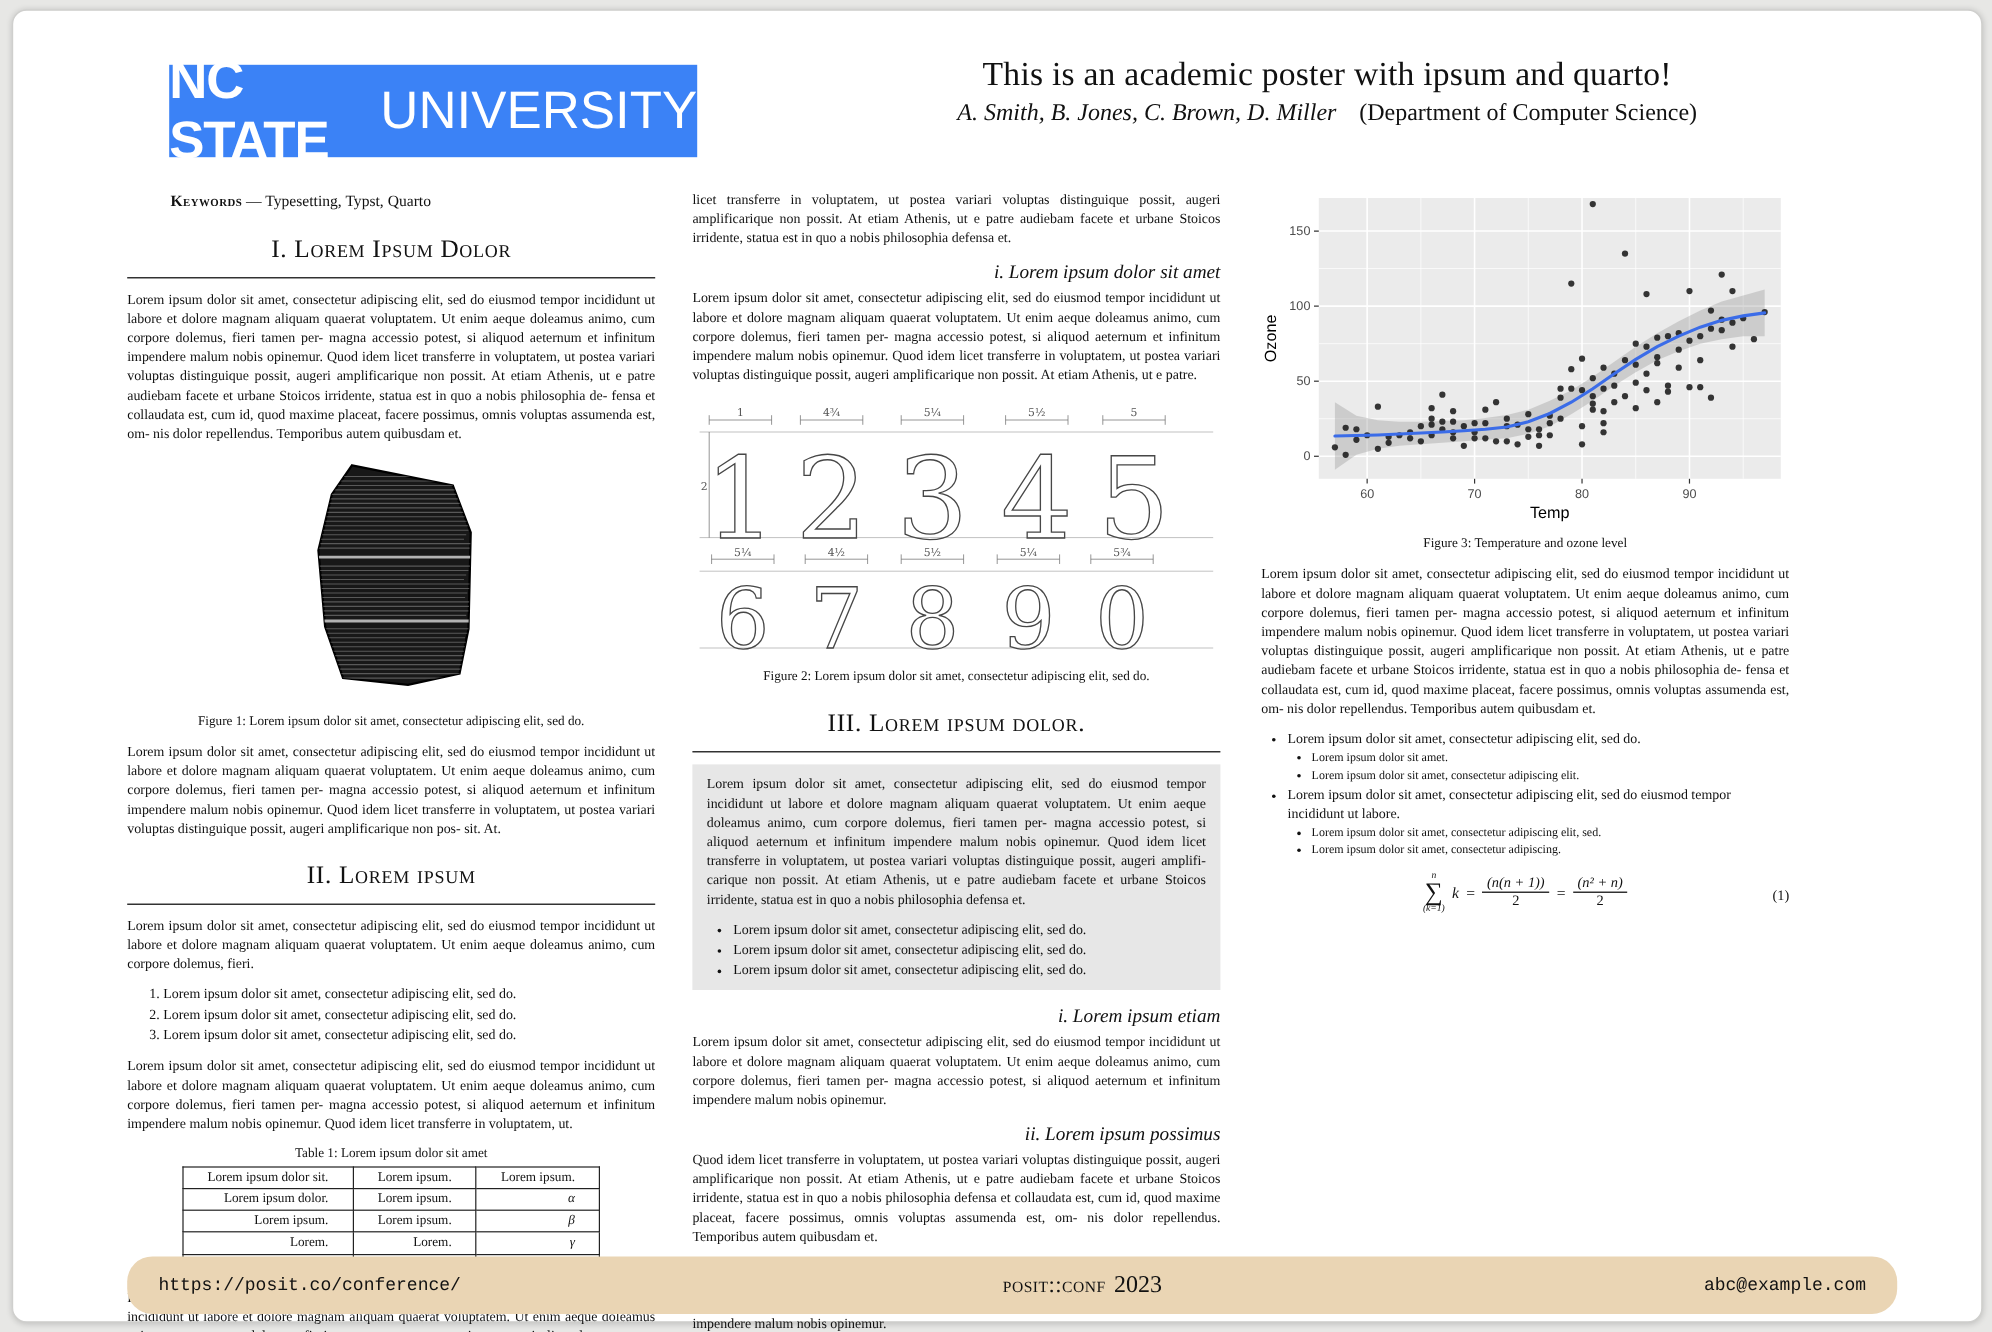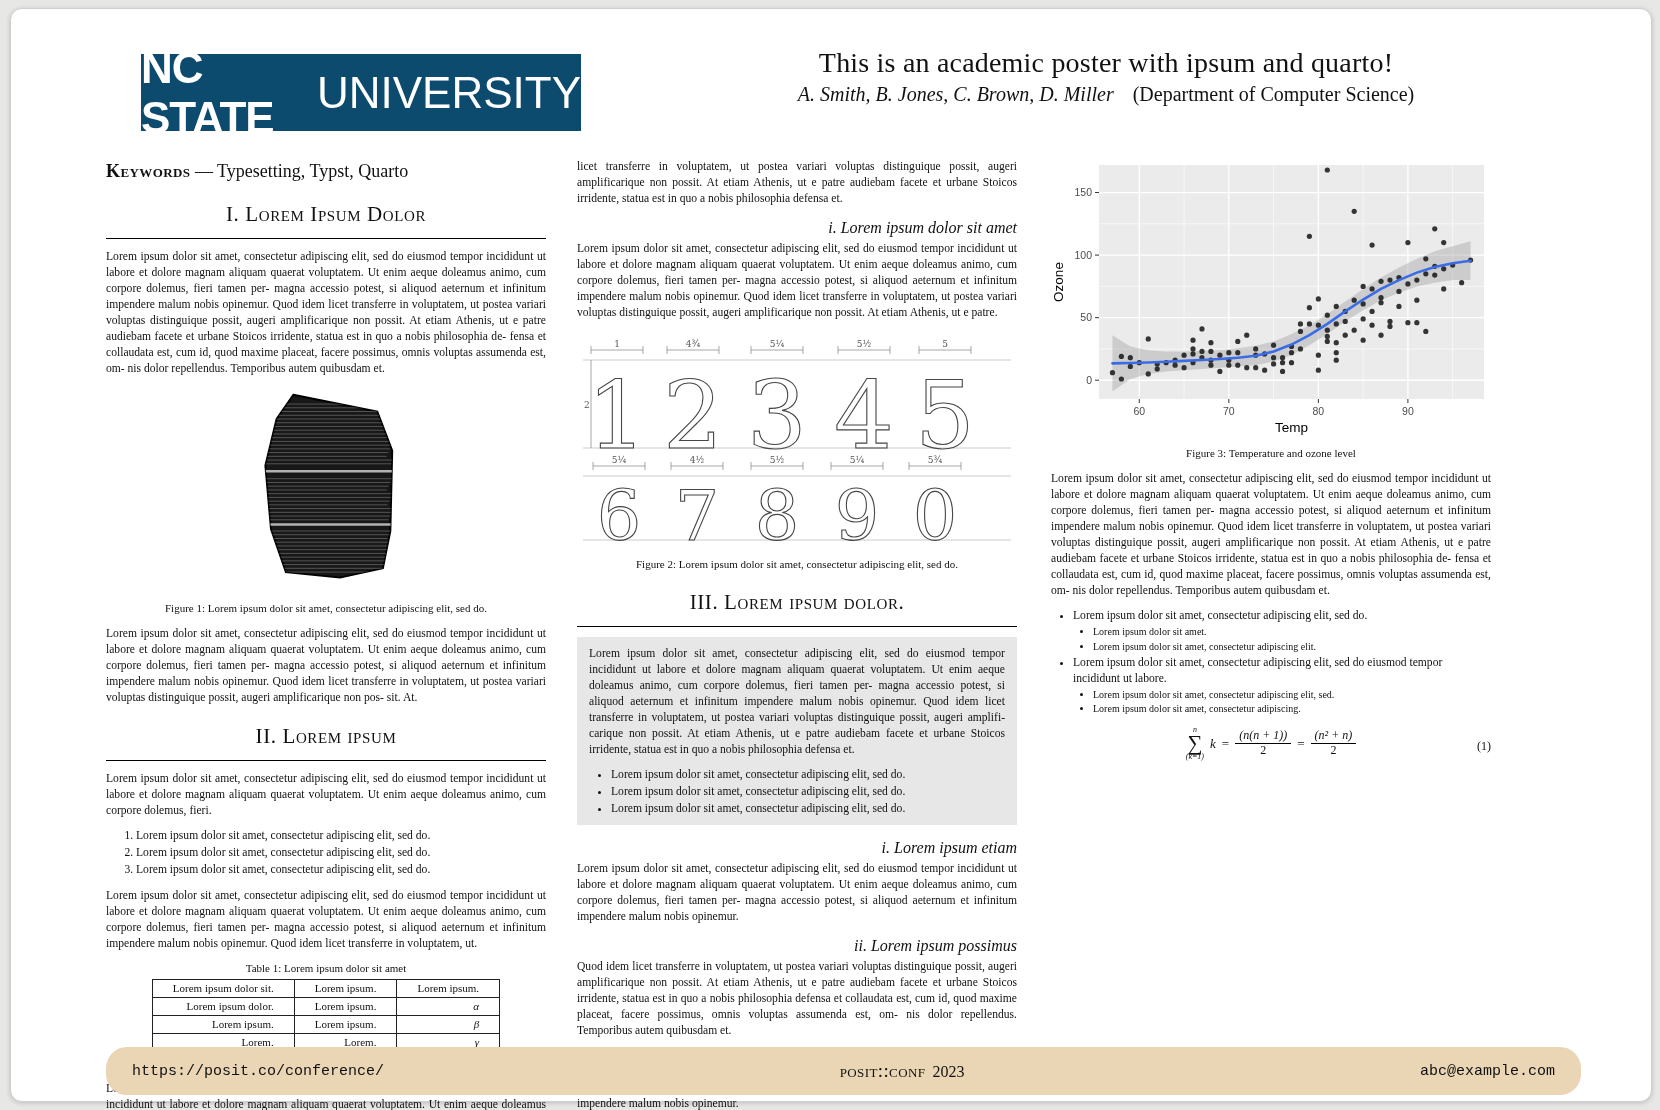--- a/index.html
+++ b/index.html
@@ -13,21 +13,21 @@
   .logo .uni{font-family:"Liberation Sans",sans-serif;font-weight:200;font-size:44px;color:#fff;letter-spacing:0px;}
   .titleblock{position:absolute;left:590px;top:38px;width:1010px;text-align:center;}
   .poster-title{font-size:28px;letter-spacing:.2px;}
   .poster-authors{margin-top:4px;font-size:20px;}
   .poster-authors .auth{font-style:italic;}
   .poster-authors .aff{font-style:normal;margin-left:14px;}
   
   .col{position:absolute;top:150px;width:440px;font-size:11.6px;line-height:1.38;text-align:justify;}
   .col1{left:95px;} .col2{left:566px;} .col3{left:1040px;}
   p{margin:0 0 9px 0;}
-  .kw{font-size:18px;text-align:left;margin-bottom:14px;}
+  .kw{font-size:13px;text-align:left;margin-bottom:14px;margin-left:36px;}
   .kw .kwlab{font-variant:small-caps;font-weight:bold;letter-spacing:.4px;}
   h2.sec{font-size:21px;font-weight:500;font-variant:small-caps;text-align:center;letter-spacing:.6px;margin:16px 0 0 0;}
   .secrule{border:none;border-top:1.4px solid #000;margin:9px 0 10px 0;}
   h3.sub{font-size:16px;font-style:italic;font-weight:500;text-align:right;margin:10px 0 2px 0;}
   .caption{font-size:11px;text-align:center;margin:4px 0 10px 0;}
   ol.numlist{margin:2px 0 10px 0;padding-left:30px;text-align:left;}
   ol.numlist li{margin-bottom:1px;}
   ul.b1{margin:2px 0 10px 0;padding-left:22px;text-align:left;list-style-type:disc;}
   ul.b1 li{margin-bottom:1px;}
   ul.b2{margin:1px 0 1px 0;padding-left:20px;list-style-type:disc;}
@@ -53,29 +53,29 @@
   .bigop .sigma{font-size:21px;line-height:.9;}
   .frac{display:inline-flex;flex-direction:column;align-items:center;line-height:1.15;font-size:12px;}
   .frac .num{padding:0 4px;border-bottom:1px solid #000;}
   .eqnum{position:absolute;right:0;top:12px;font-size:12px;}
   
   .footerbar{position:absolute;left:95px;top:1038px;width:1475px;height:48px;background:#ead5b4;
              border-radius:21px;display:flex;align-items:center;justify-content:space-between;padding:0 26px;box-sizing:border-box;}
   .footerbar .mono{font-family:"Liberation Mono","DejaVu Sans Mono",monospace;font-size:15px;color:#111;text-decoration:none;}
   .footer-center{display:flex;align-items:baseline;gap:7px;}
   .footer-center .pc{font-variant:small-caps;font-size:19px;letter-spacing:.4px;}
-  .footer-center .yr{font-size:16px;}
+  .footer-center .yr{font-size:20px;}
 </style>
 </head>
 <body>
 
 <div class="canvas">
   <div class="poster">
 
-    <div class="logo" style="background:#0c4a6e;">
+    <div class="logo" style="background:#3b82f6;">
       <span class="nc">NC STATE</span>
       <span class="uni">UNIVERSITY</span>
     </div>
     <div class="titleblock">
       <div class="poster-title">This is an academic poster with ipsum and quarto!</div>
       <div class="poster-authors">
         <span class="auth">A. Smith, B. Jones, C. Brown, D. Miller</span>
         <span class="aff">(Department of Computer Science)</span>
       </div>
     </div>

